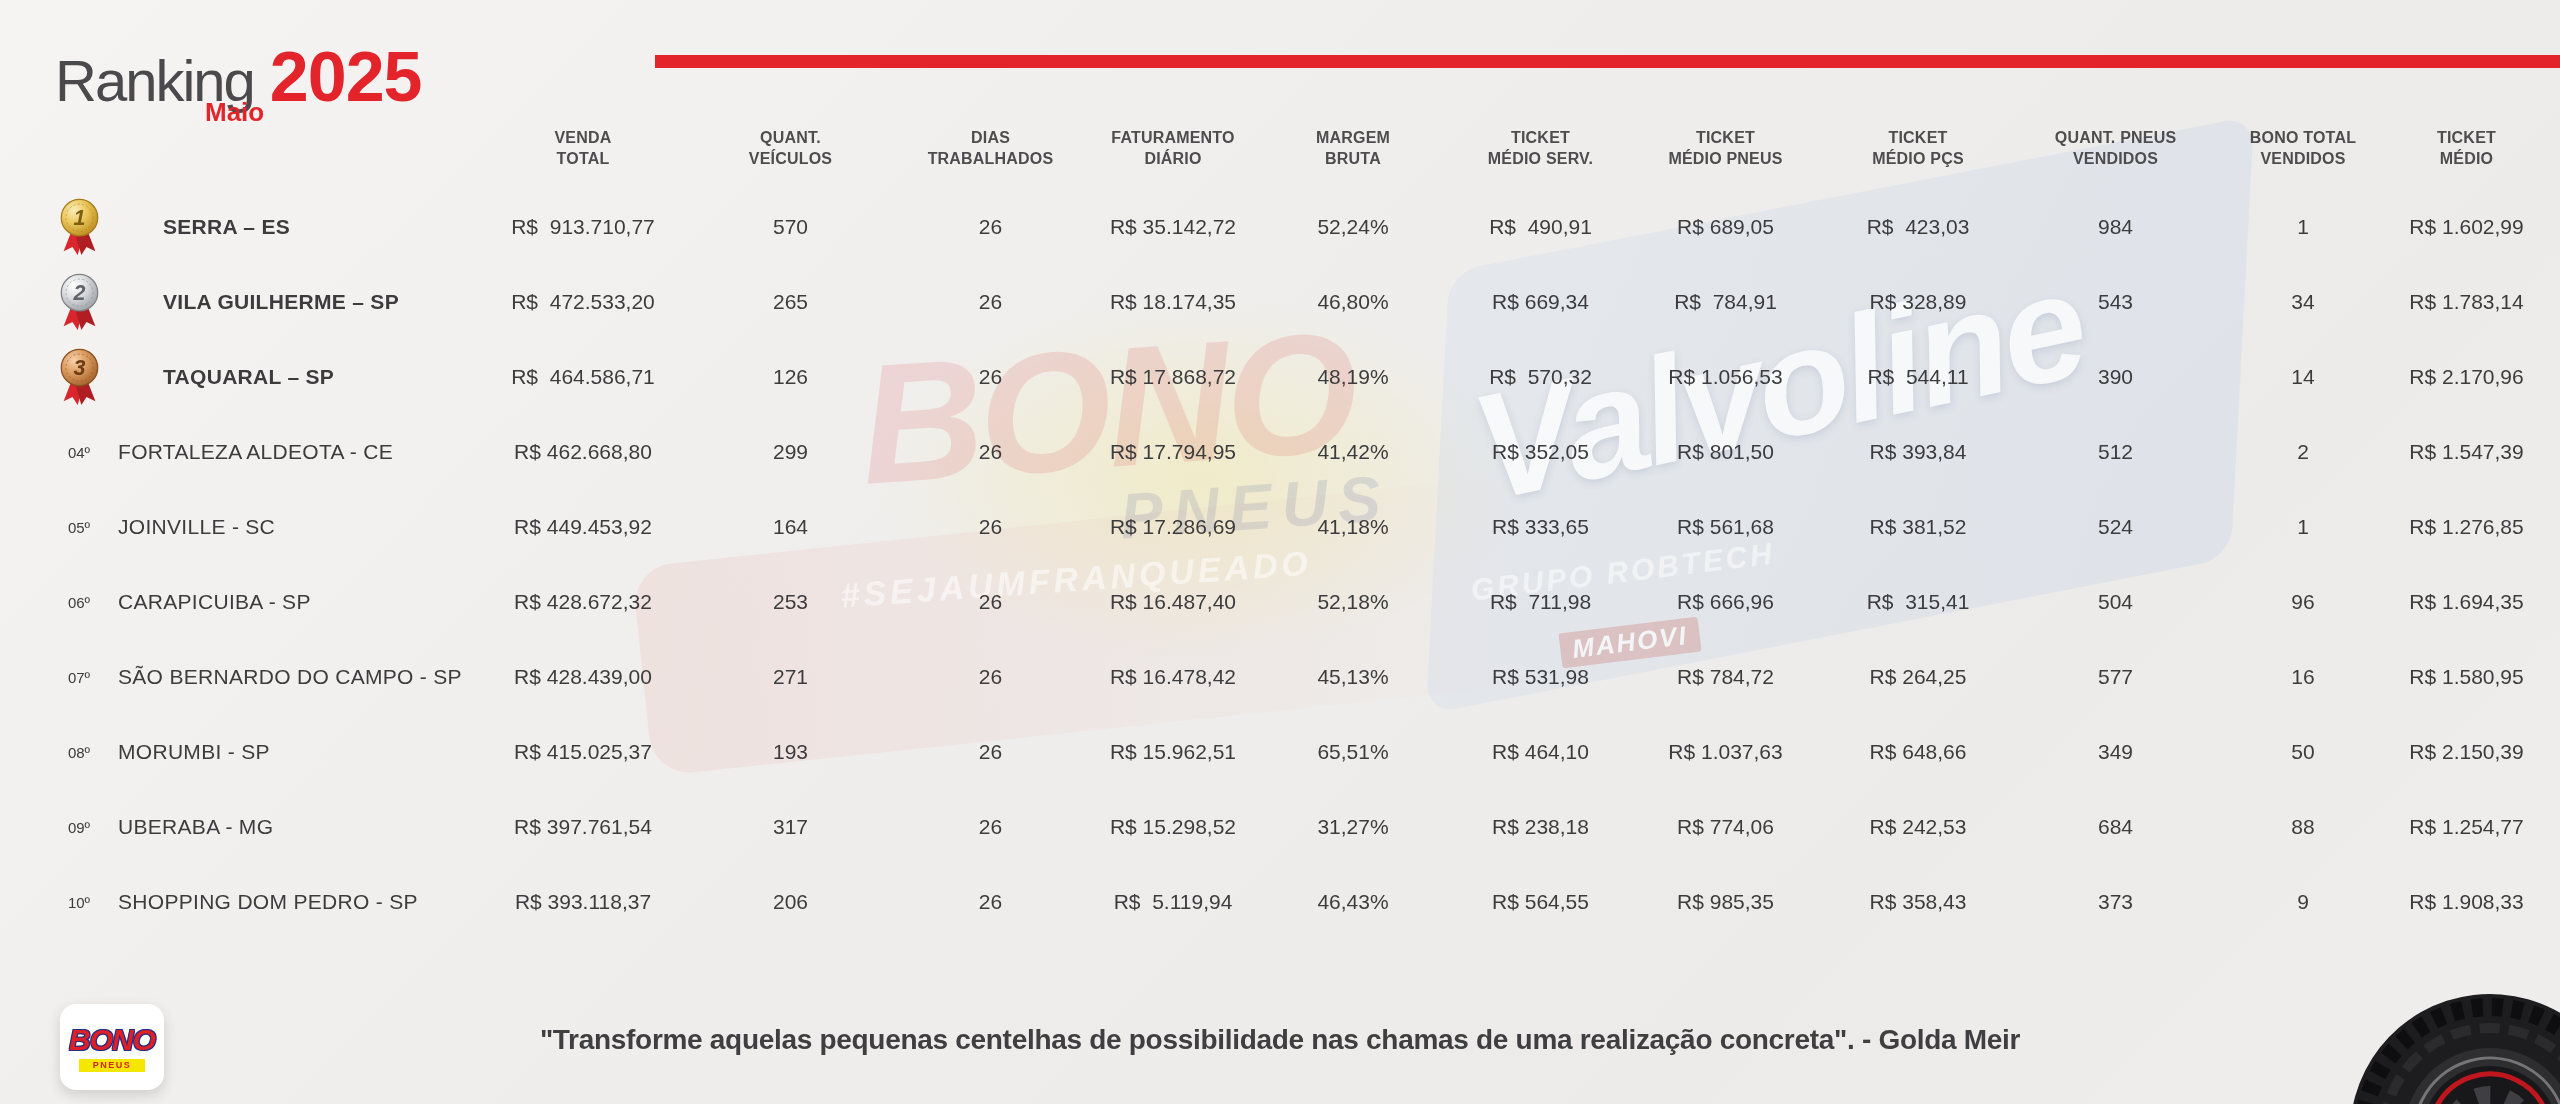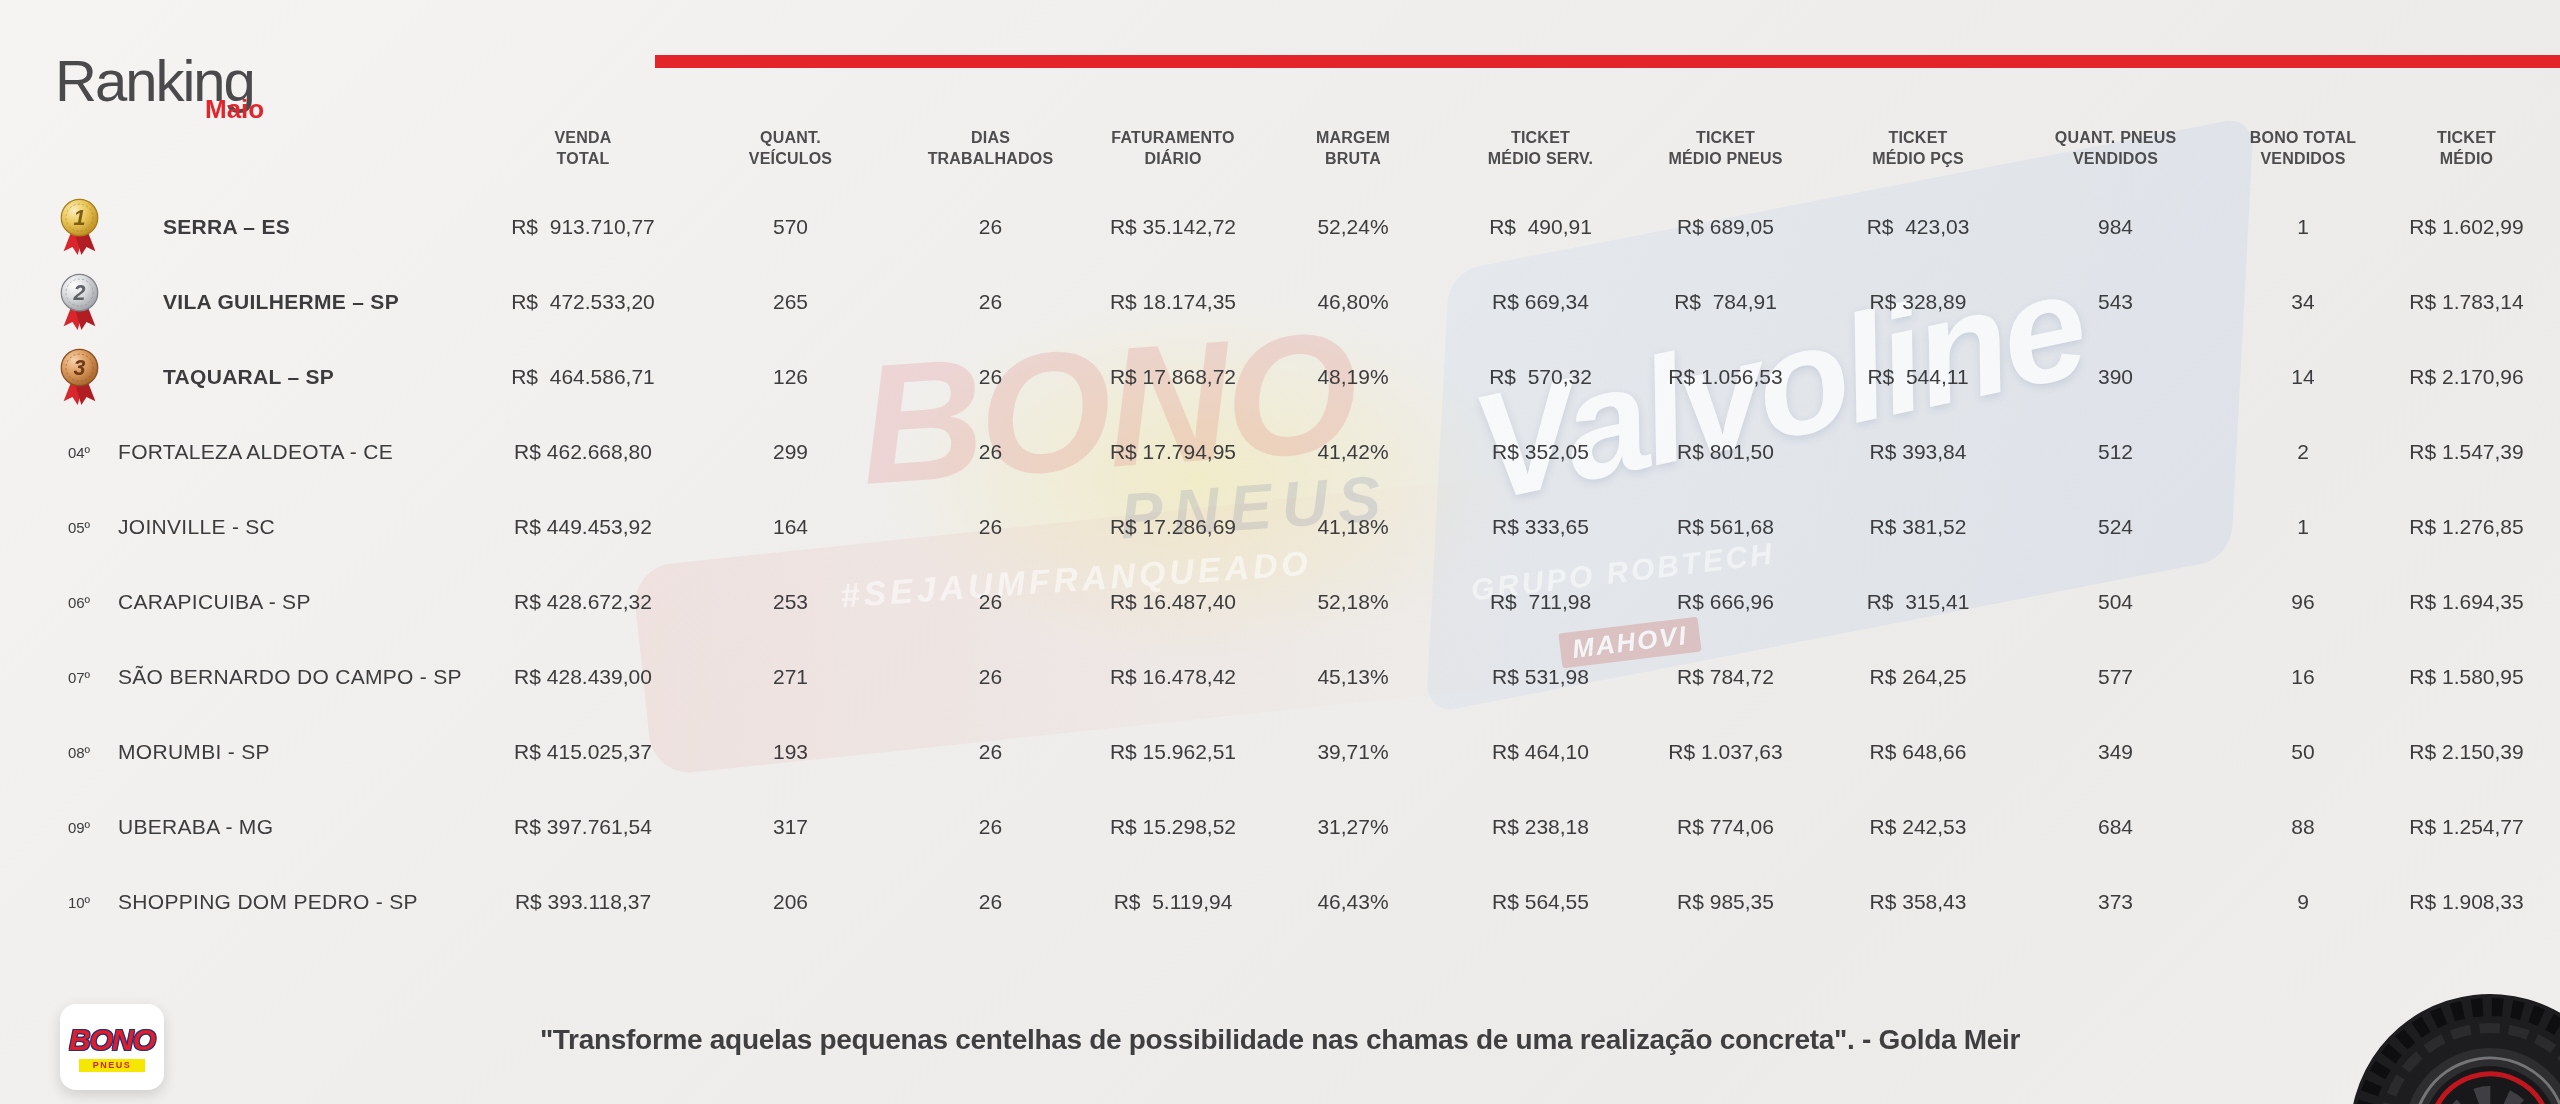--- a/index.html
+++ b/index.html
@@ -92,20 +92,21 @@
     <div class="wm-text wm-pneus">PNEUS</div>
     <div class="wm-text wm-valvoline">Valvoline</div>
     <div class="wm-text wm-hash">#SEJAUMFRANQUEADO</div>
     <div class="wm-text wm-robtech">GRUPO ROBTECH</div>
     <div class="wm-text wm-mahovi">MAHOVI</div>
   </div>
 
   <header class="header">
     <div class="title-row">
       <span class="title">Ranking</span>
+      <span class="year">2025</span>
     </div>
     <span class="month">Maio</span>
   </header>
   <div class="red-line"></div>
 
   <main class="table">
     <div class="thead" id="thead">
         <div class="th"></div>
         <div class="th"></div>
         <div class="th">
@@ -277,21 +278,21 @@
           <div class="cell val-cell">16</div>
           <div class="cell val-cell">R$ 1.580,95</div>
         </div>
         <div class="row">
           <div class="cell rank-cell rank-num">08º</div>
           <div class="cell name-cell">MORUMBI - SP</div>
           <div class="cell val-cell">R$ 415.025,37</div>
           <div class="cell val-cell">193</div>
           <div class="cell val-cell">26</div>
           <div class="cell val-cell">R$ 15.962,51</div>
-          <div class="cell val-cell">39,71%</div>
+          <div class="cell val-cell">65,51%</div>
           <div class="cell val-cell">R$ 464,10</div>
           <div class="cell val-cell">R$ 1.037,63</div>
           <div class="cell val-cell">R$ 648,66</div>
           <div class="cell val-cell">349</div>
           <div class="cell val-cell">50</div>
           <div class="cell val-cell">R$ 2.150,39</div>
         </div>
         <div class="row">
           <div class="cell rank-cell rank-num">09º</div>
           <div class="cell name-cell">UBERABA - MG</div>

